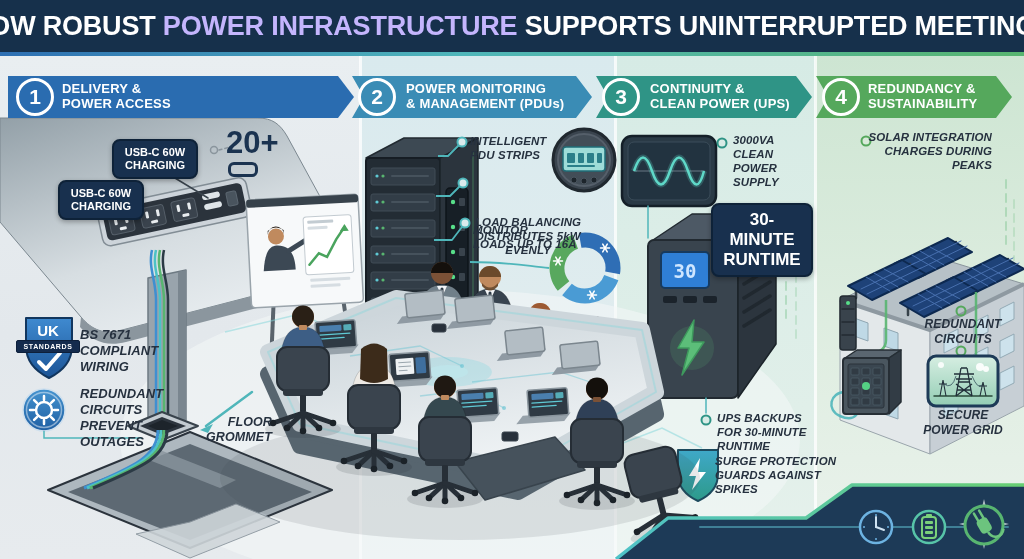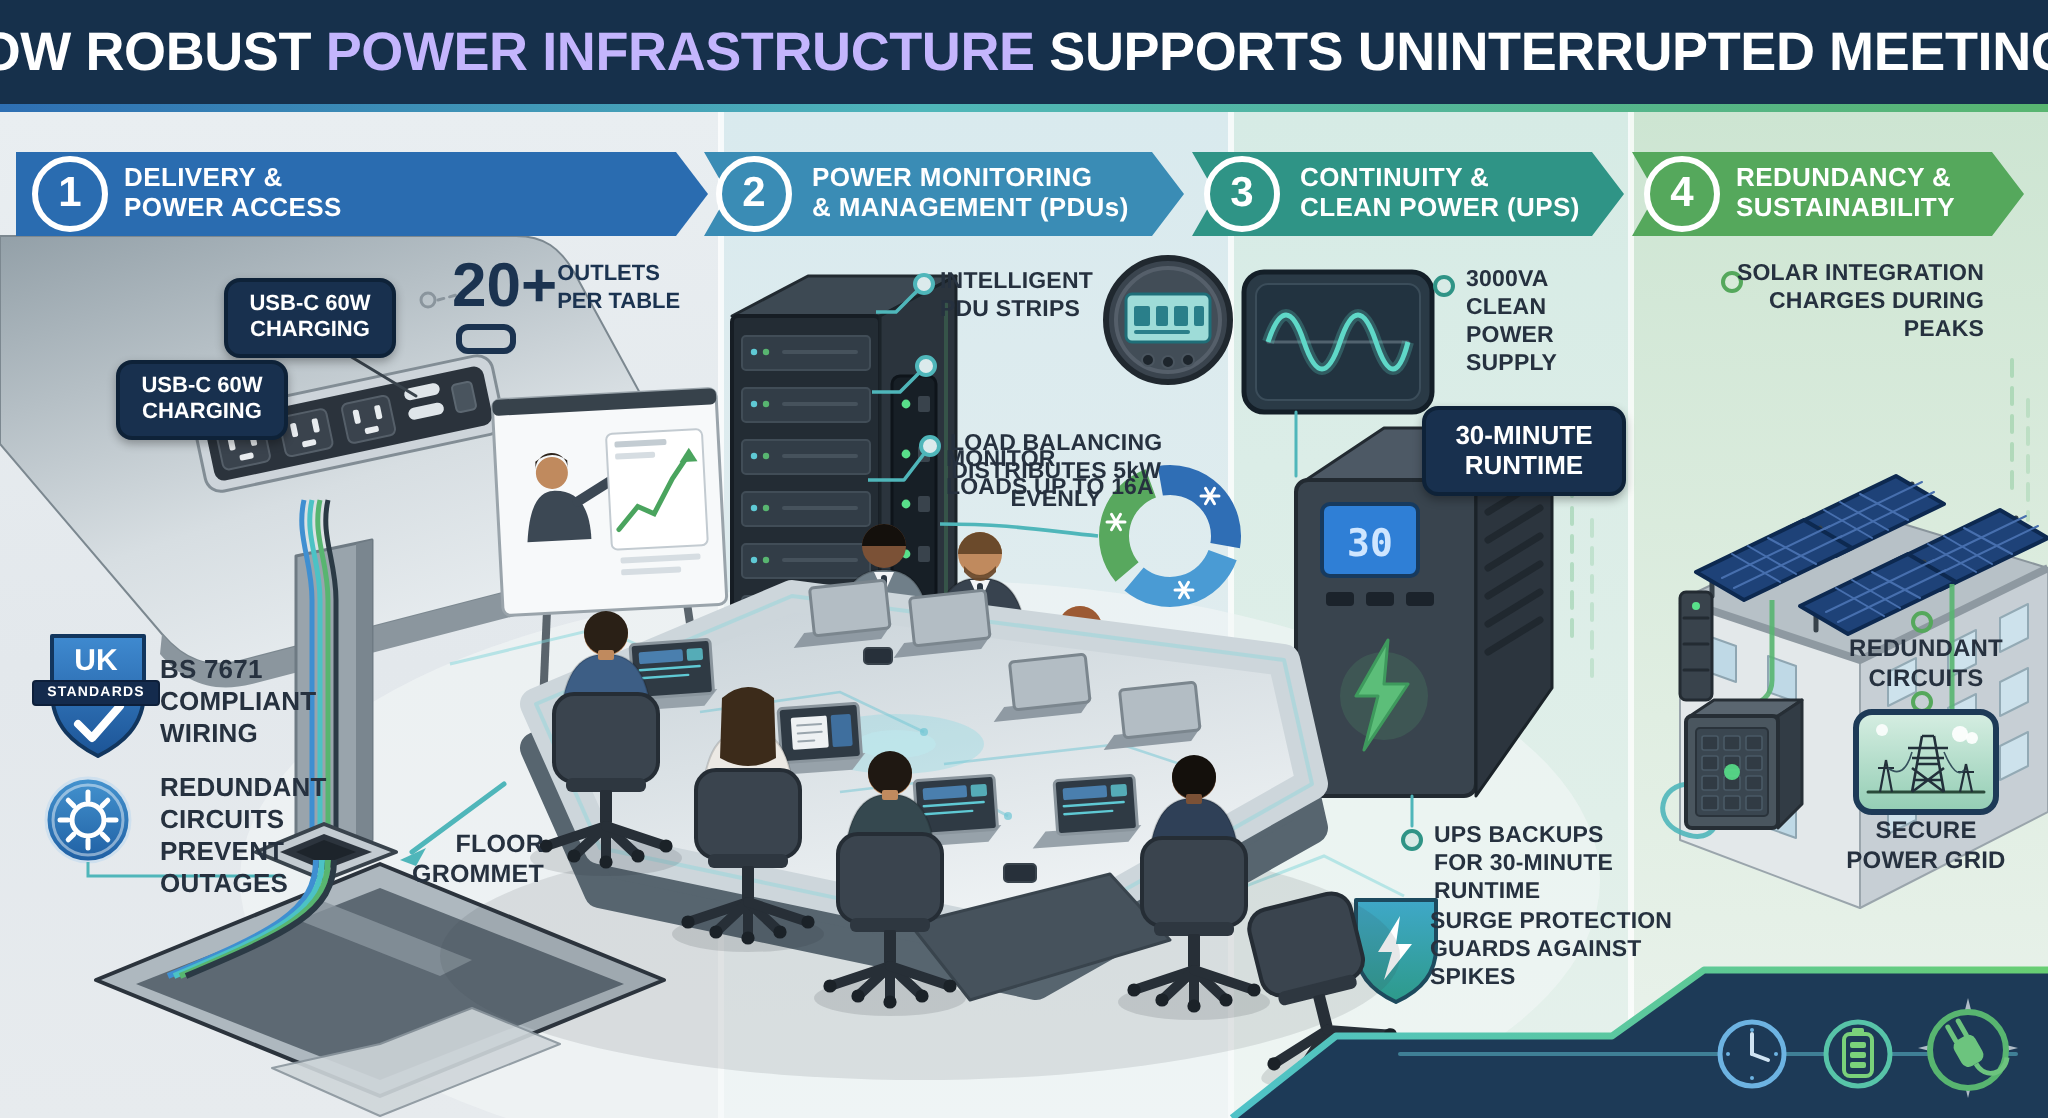--- a/index.html
+++ b/index.html
@@ -23,27 +23,27 @@
   
   .banner{position:absolute;top:76px;height:42px;z-index:20;display:flex;align-items:center;box-sizing:border-box;}
   .banner .lbl{color:#fff;font-weight:700;font-size:13px;line-height:1.12;white-space:pre-line;letter-spacing:.2px;}
   .b-tip{clip-path:polygon(0 0,calc(100% - 16px) 0,100% 50%,calc(100% - 16px) 100%,0 100%);}
   .b-notch{clip-path:polygon(0 0,calc(100% - 16px) 0,100% 50%,calc(100% - 16px) 100%,0 100%,12px 50%);}
   .numcircle{position:absolute;top:78px;width:38px;height:38px;border-radius:50%;border:3px solid #fff;
              color:#fff;font-weight:800;font-size:21px;display:flex;align-items:center;justify-content:center;
              z-index:21;box-sizing:border-box;}
   
   .note{position:absolute;font-weight:700;color:#26313f;font-size:11.5px;line-height:1.22;
-        white-space:pre-line;z-index:20;letter-spacing:.1px;}
+        white-space:pre-line;z-index:20;letter-spacing:.1px;font-style:italic;}
   .pill{position:absolute;background:#18304e;color:#fff;font-weight:700;font-size:11px;line-height:1.18;
         padding:5px 6px;border-radius:8px;white-space:pre-line;text-align:center;
         border:2px solid #0e2238;box-shadow:0 2px 5px rgba(0,0,0,.3);z-index:20;}
   .pill-usb1{left:112px;top:139px;width:70px;}
   .pill-usb2{left:58px;top:180px;width:70px;}
-  .pill-runtime{left:711px;top:203px;width:86px;font-size:13px;}
+  .pill-runtime{left:711px;top:203px;width:86px;font-size:17px;}
   .outlets{position:absolute;left:226px;top:127px;display:flex;gap:0;z-index:20;}
   .o-num{font-size:31px;font-weight:800;color:#1b3350;line-height:1;}
   .o-port{display:block;width:24px;height:9px;border:3px solid #1b3350;border-radius:6px;margin-top:4px;margin-left:2px;}
   .o-text{font-size:11px;font-weight:700;color:#1b3350;line-height:1.25;white-space:pre-line;padding-top:4px;}
   .uk-top{position:absolute;left:24px;top:322px;width:48px;text-align:center;color:#fff;font-weight:800;font-size:15px;z-index:20;}
   .uk-banner{position:absolute;left:16px;top:340px;width:64px;height:13px;background:#142b4d;border:1px solid #0d1f3a;
              border-radius:2px;color:#fff;font-weight:700;font-size:7px;letter-spacing:.6px;text-align:center;
              line-height:12px;z-index:20;box-sizing:border-box;}
   .n-bs{left:80px;top:327px;font-size:13px;}
   .n-red{left:80px;top:386px;font-size:13px;}
@@ -689,22 +689,20 @@
   <div class="numcircle" style="left:358px;background:#3a8cb5">2</div>
   <div class="numcircle" style="left:602px;background:#2f9486">3</div>
   <div class="numcircle" style="left:822px;background:#55a85c">4</div>
 
   <div class="pill pill-usb1">USB-C 60W
 CHARGING</div>
   <div class="pill pill-usb2">USB-C 60W
 CHARGING</div>
   <div class="outlets">
     <div><span class="o-num">20+</span><span class="o-port"></span></div>
-    <div class="o-text">OUTLETS
-PER TABLE</div>
   </div>
   <div class="uk-top">UK</div>
   <div class="uk-banner">STANDARDS</div>
   <div class="note n-bs">BS 7671
 COMPLIANT
 WIRING</div>
   <div class="note n-red">REDUNDANT
 CIRCUITS
 PREVENT
 OUTAGES</div>

